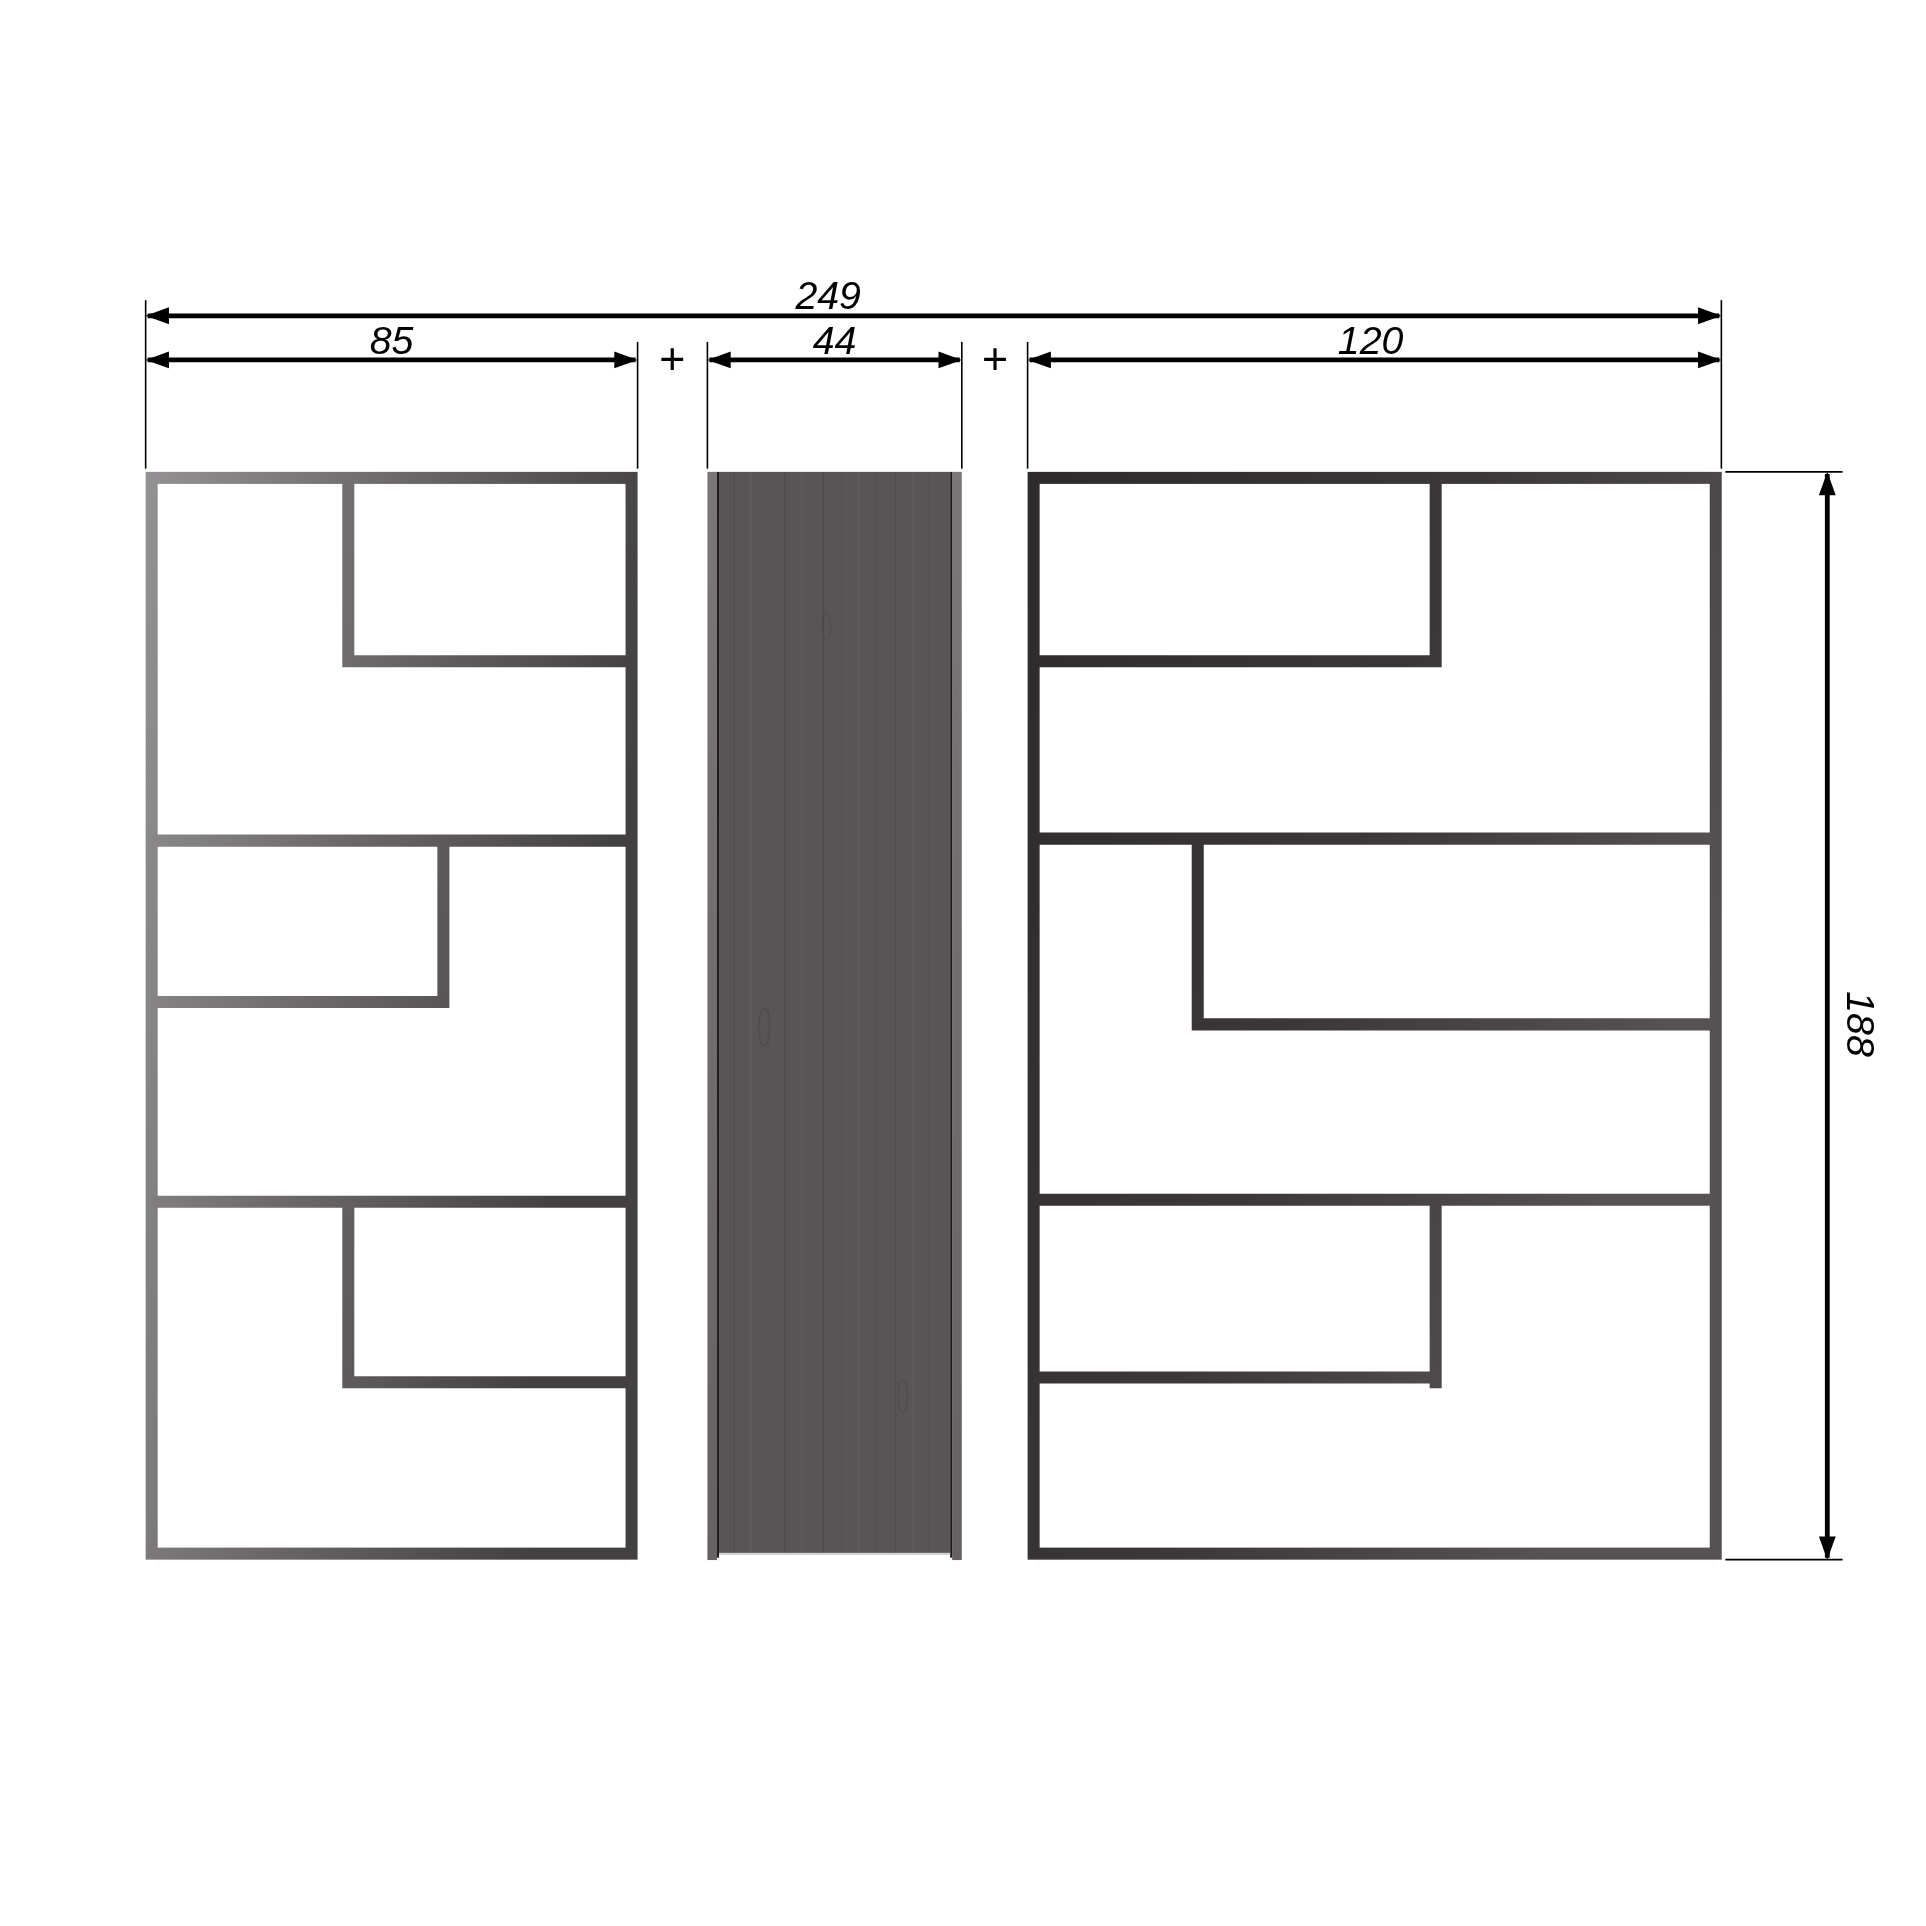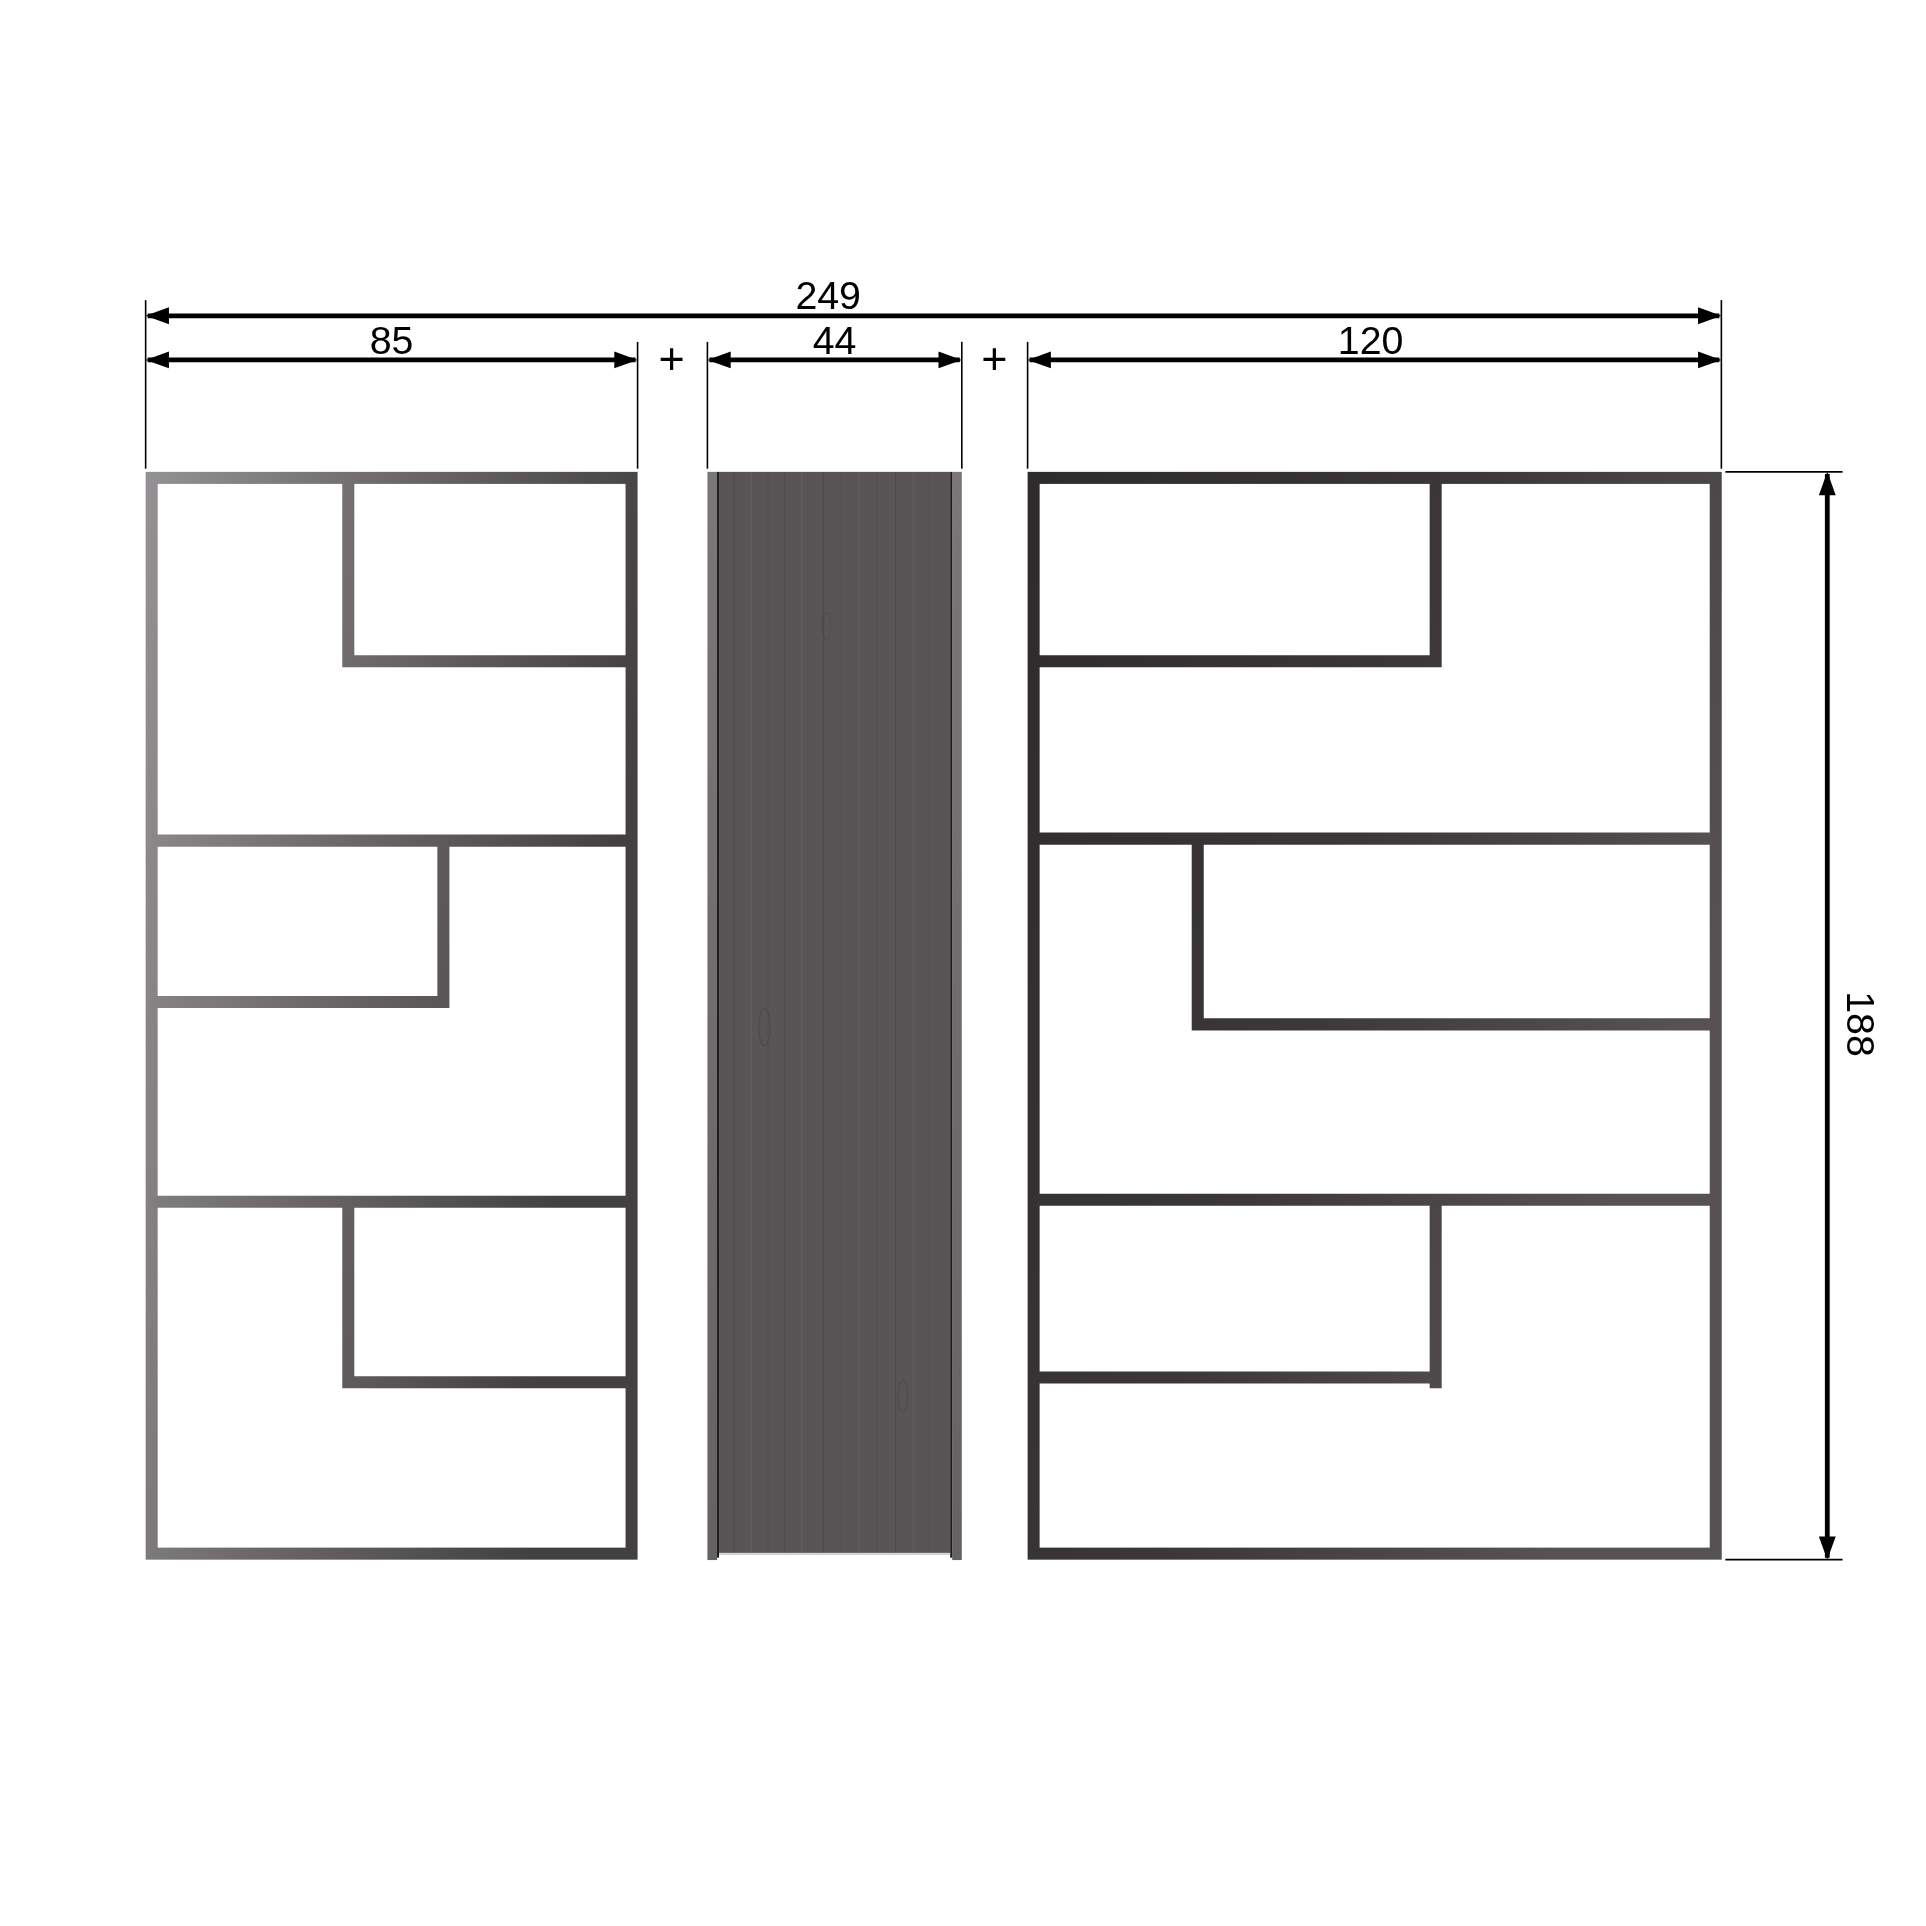--- a/index.html
+++ b/index.html
@@ -8,20 +8,21 @@
     width: 1926px;
     height: 1926px;
     background: #ffffff;
     overflow: hidden;
     font-family: "Liberation Sans", sans-serif;
   }
   #canvas {
     position: relative;
     width: 1926px;
     height: 1926px;
+    font-style: italic;
   }
   svg { position: absolute; top: 0; left: 0; display: block; }
   text {
     font-family: "Liberation Sans", sans-serif;
     fill: #000000;
   }
   .dim-label { font-size: 98px; }
   .plus-label { font-size: 112px; }
 </style>
 </head>

